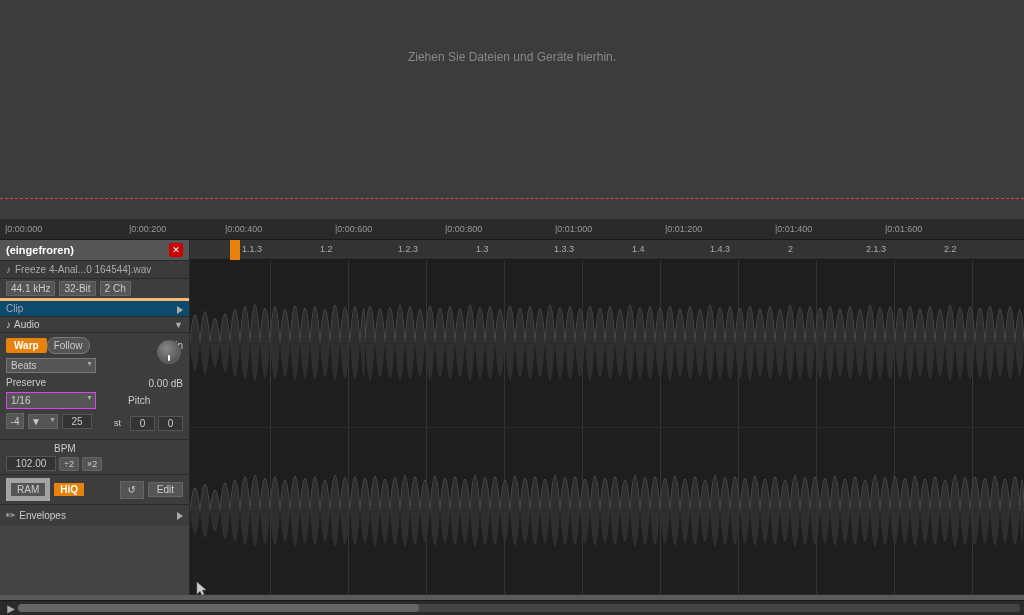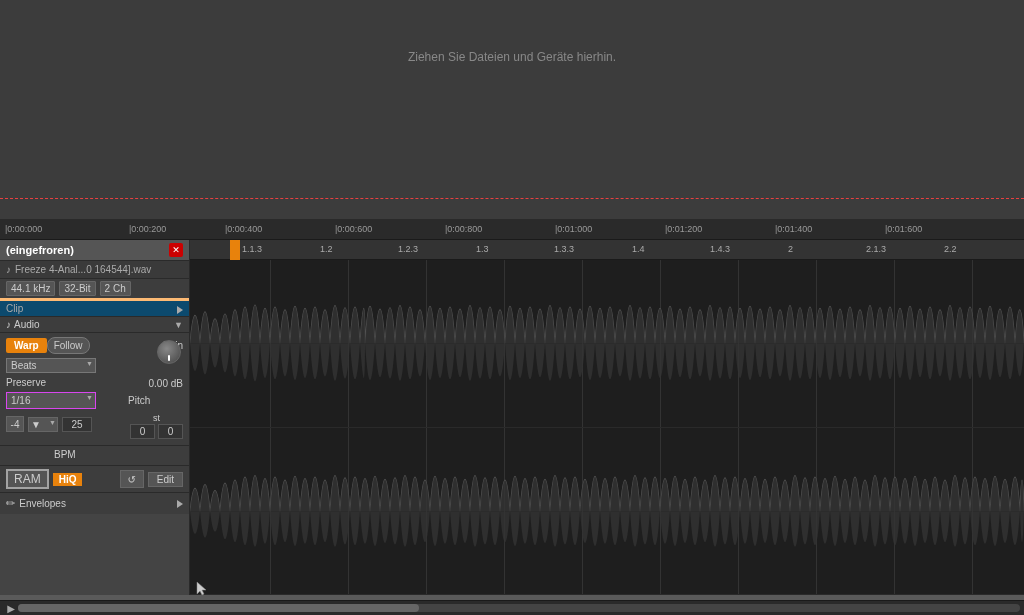--- a/index.html
+++ b/index.html
@@ -400,23 +400,23 @@
       background: #3d3d3d;
       padding: 3px 6px;
       display: flex;
       align-items: center;
       gap: 4px;
       border-bottom: 1px solid #2a2a2a;
     }
 
     .btn-ram {
       background: #555;
-      border: 2px solid #a3a3a3;
-      color: #ccc;
-      font-size: 12px;
+      border: 5px solid #a3a3a3;
+      color: #ccc;
+      font-size: 10px;
       padding: 1px 6px;
       cursor: pointer;
     }
 
     .btn-hiq {
       background: #e8820c;
       border: none;
       color: #fff;
       font-size: 10px;
       font-weight: bold;
@@ -706,32 +706,37 @@
         <div class="transpose-row">
           <button class="transpose-btn">-4</button>
           <div class="transpose-select-wrapper">
             <select class="transpose-dropdown">
               <option>▼</option>
             </select>
           </div>
           <input class="number-field" type="text" value="25" style="">
         </div>
 
-        <div style="display:flex; flex-direction:column; align-items:center; gap:1px;">
+        <div style="display:flex; flex-direction:row; align-items:center; gap:9px;">
           <span class="st-label">st</span>
           <div class="pitch-fields-row">
             <input class="number-field" type="text" value="0" style="width: 25px;">
             <input class="number-field" type="text" value="0" style="width: 25px;">
           </div>
         </div>
       </div>
     </div>
 
     <div class="bpm-section">
       <div class="bpm-label">BPM</div>
+      <div class="bpm-row">
+        <input class="bpm-field" type="text" value="102.00" style="">
+        <button class="bpm-modifier-btn">÷2</button>
+        <button class="bpm-modifier-btn">×2</button>
+      </div>
     </div>
 
     <div class="bottom-buttons-row">
       <button class="btn-ram">RAM</button>
       <button class="btn-hiq">HiQ</button>
       <div style="flex:1;"></div>
       <button class="btn-loop">
         <span>↺</span>
       </button>
       <button class="btn-edit">Edit</button>

